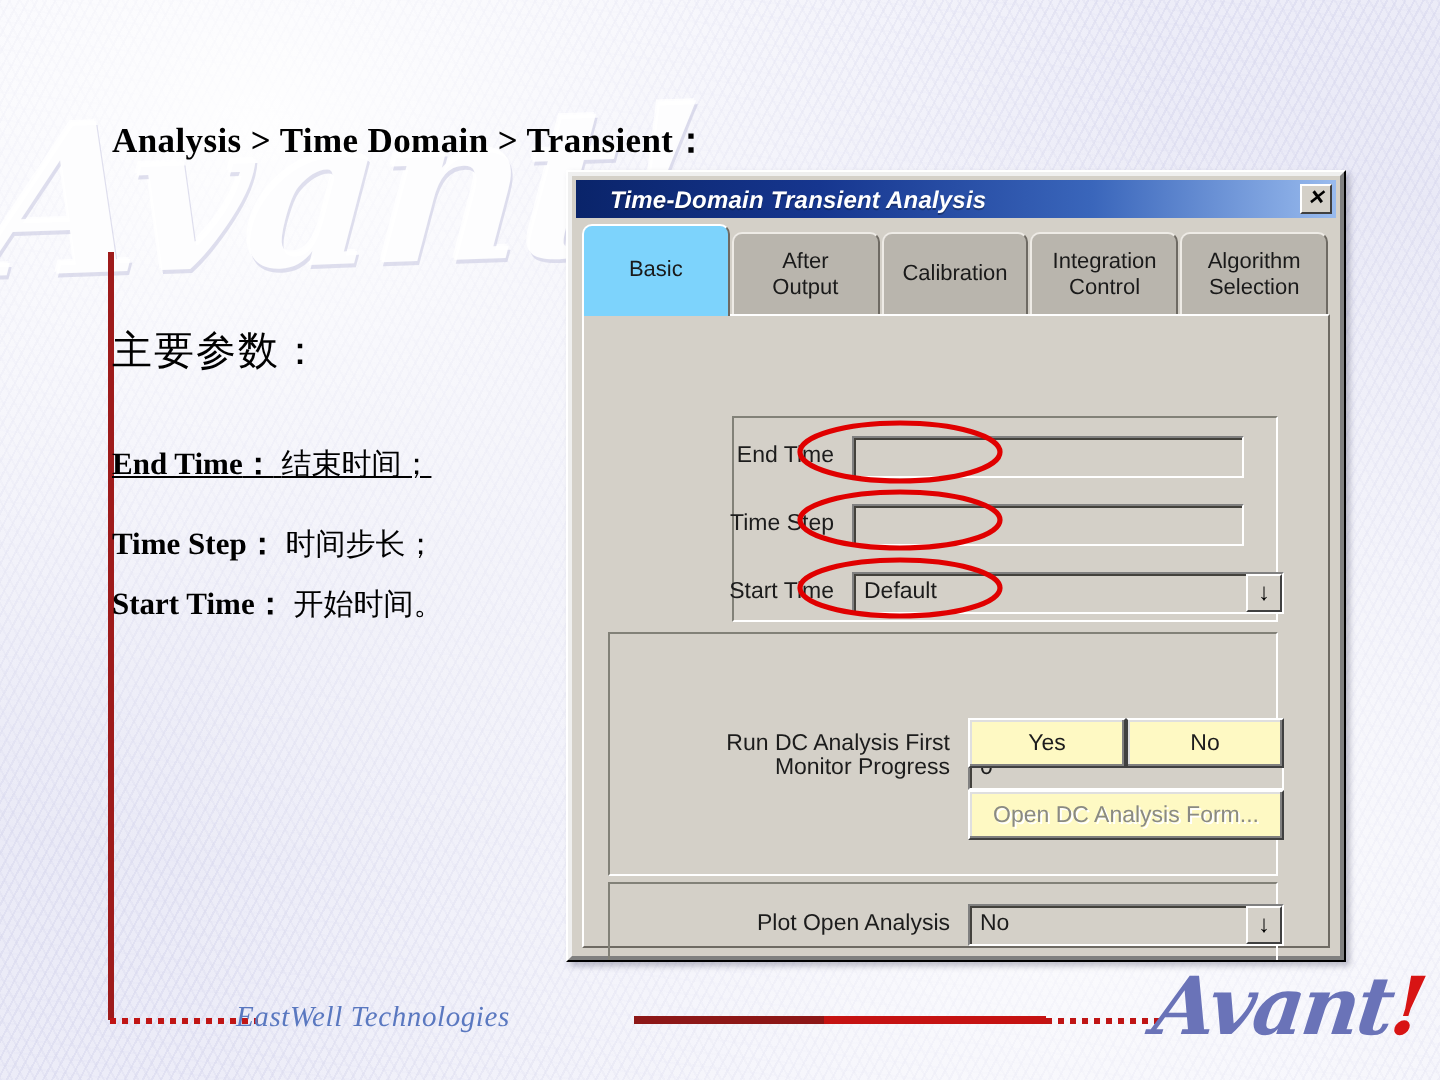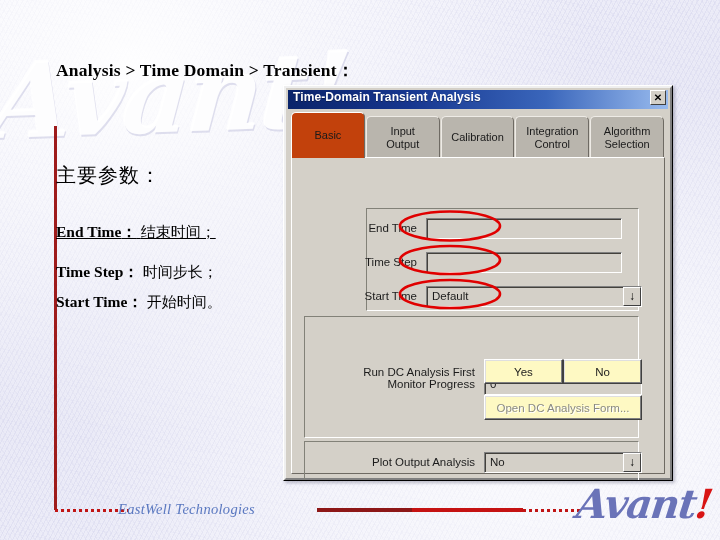--- a/index.html
+++ b/index.html
@@ -108,22 +108,23 @@
     border-left-color: #efefef;
     border-right-color: #808080;
     border-bottom-color: #808080;
   }
 
   #titlebar {
     position: absolute;
     left: 2px; top: 2px; right: 2px;
     height: 19px;
     background: linear-gradient(90deg, #0a246a 0%, #16368f 32%, #3a66bb 68%, #99bbee 100%);
-    display: flex; align-items: flex-start;
-    padding: 0 2px 0 5px;
+    display: flex; align-items: center;
+    padding: 0 2px 0 17px;
+    font-style: italic;
   }
   #titlebar-text {
     color: #fff;
     font-family: "Liberation Sans", sans-serif;
     font-size: 12px;
     font-weight: bold;
     letter-spacing: .1px;
     flex: 1;
     text-shadow: 0 1px 0 rgba(0,0,0,.3);
   }
@@ -159,21 +160,21 @@
     display: flex; align-items: center; justify-content: center;
     text-align: center;
     font-family: "Liberation Sans", sans-serif;
     font-size: 11px;
     color: #1a1a1a;
     line-height: 1.15;
     cursor: pointer;
     white-space: pre-line;
   }
   .tab.selected {
-    background: #c2410c;
+    background: #7dd3fc;
     height: 46px;
     border-color: #ffffff #6e6a63 #6e6a63 #ffffff;
     z-index: 3;
   }
 
   
   #tabbody {
     position: absolute;
     left: 5px; top: 69px; right: 5px; bottom: 4px;
     background: #d4d0c8;
@@ -331,21 +332,21 @@
   <div id="dialog">
     <div id="dialog-inner">
 
       <div id="titlebar">
         <span id="titlebar-text">Time-Domain Transient Analysis</span>
         <div id="close-button">✕</div>
       </div>
 
       <div id="tabstrip">
         <div class="tab selected">Basic</div>
-        <div class="tab">Input
+        <div class="tab">After
 Output</div>
         <div class="tab">Calibration</div>
         <div class="tab">Integration
 Control</div>
         <div class="tab">Algorithm
 Selection</div>
       </div>
 
       <div id="tabbody">
 
@@ -382,21 +383,21 @@
           <div class="pushbtn" style="flex:1; border-left:1px solid #404040;">No</div>
         </div>
 
         <div class="field-row" style="top:236px; left:192px; right:22px; height:27px;">
           <div class="pushbtn disabled" style="flex:1;">Open DC Analysis Form...</div>
         </div>
 
         <div class="groupbox" id="gb-plot"></div>
 
         <div class="field-row" style="top:292px; left:10px; right:22px;">
-          <div class="field-label" style="width:182px;">Plot Output Analysis</div>
+          <div class="field-label" style="width:182px;">Plot Open Analysis</div>
           <div class="sunken" style="flex:1; padding-right:0;">
             <span>No</span>
             <span class="combo-arrow">↓</span>
           </div>
         </div>
 
       </div>
     </div>
   </div>
 

